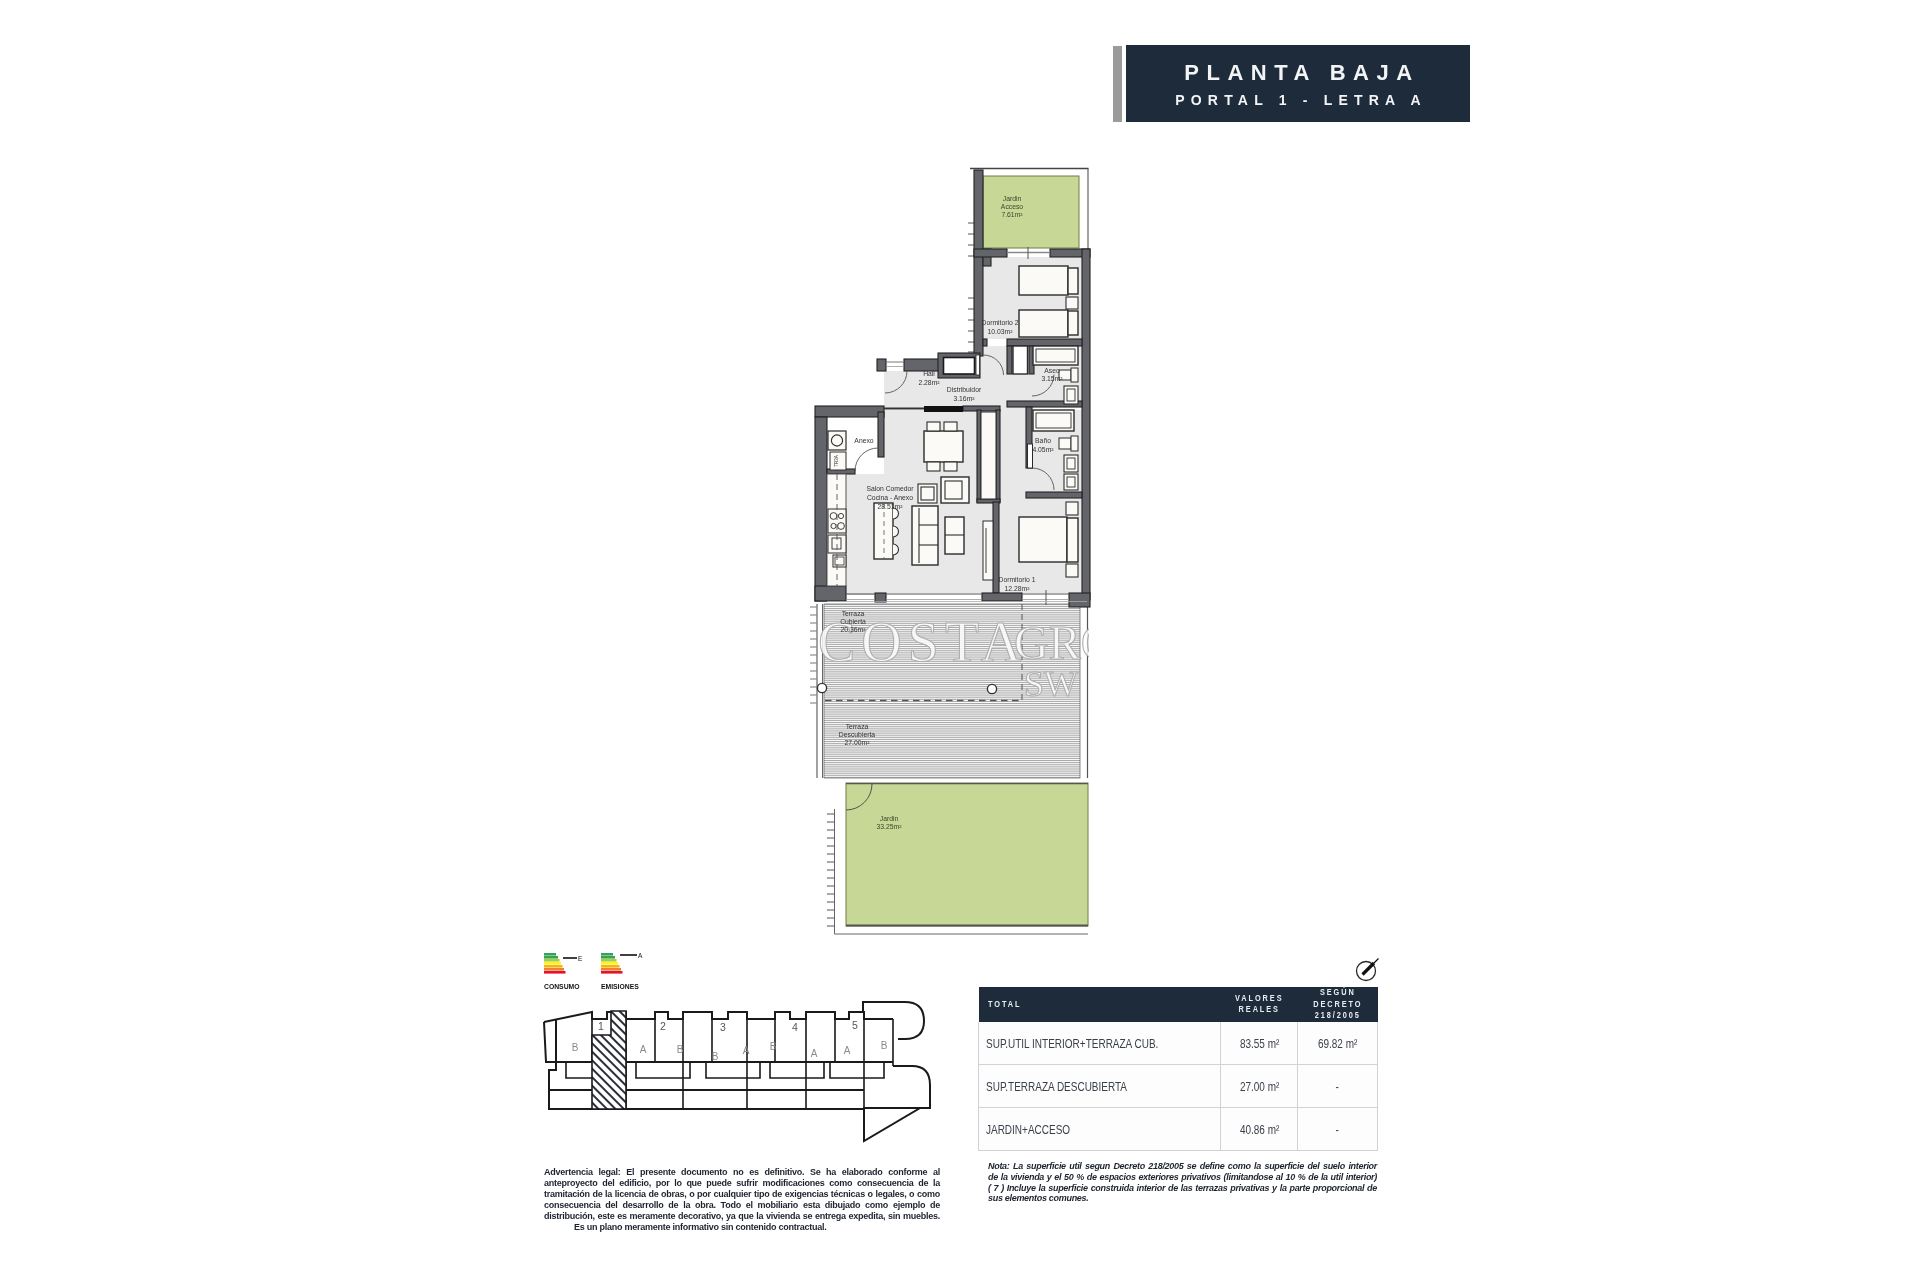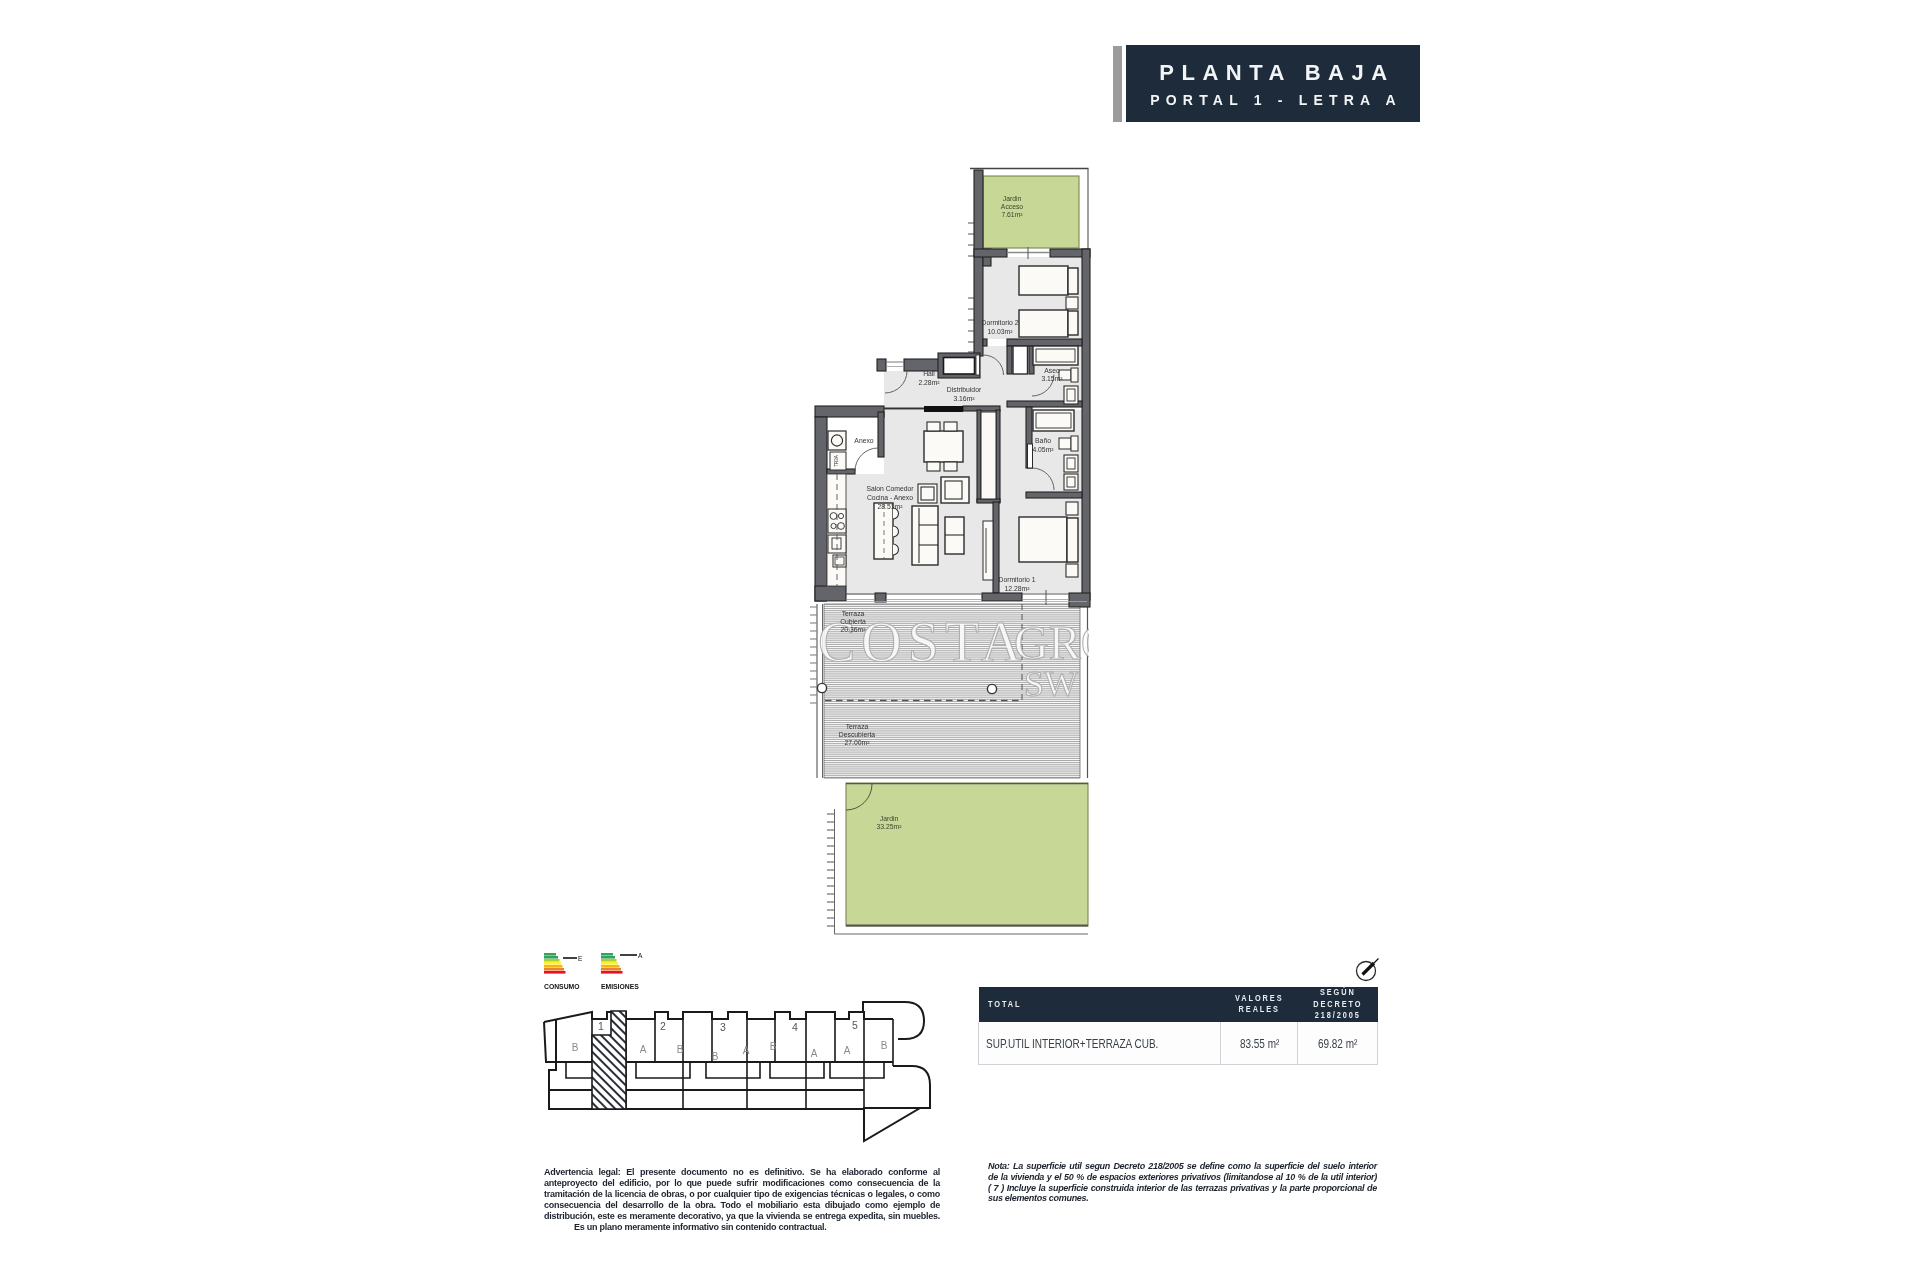--- a/index.html
+++ b/index.html
@@ -5,21 +5,21 @@
   html,body{margin:0;padding:0;}
   body{width:1920px;height:1280px;background:#ffffff;position:relative;
        font-family:"Liberation Sans", sans-serif;overflow:hidden;}
   .abs{position:absolute;}
 </style>
 </head>
 <body>
 
 <div class="abs" style="left:1113px;top:46px;width:9px;height:76px;background:#9b9b9b;"></div>
 
-<div class="abs" style="left:1126px;top:45px;width:294px;height:77px;background:#1d2b3a;color:#f2f4f6;text-align:center;">
+<div class="abs" style="left:1126px;top:45px;width:344px;height:77px;background:#1d2b3a;color:#f2f4f6;text-align:center;">
   <div style="font-size:22px;font-weight:bold;letter-spacing:7.5px;margin-top:15px;text-indent:8px;">PLANTA BAJA</div>
   <div style="font-size:14px;font-weight:bold;letter-spacing:6.2px;margin-top:6px;text-indent:6px;">PORTAL 1 - LETRA A</div>
 </div>
 
 <svg class="abs" style="left:0;top:0" width="1920" height="1280" viewBox="0 0 1920 1280">
   <defs>
     <pattern id="hatchH" width="4" height="1.9" patternUnits="userSpaceOnUse">
       <rect width="4" height="1.9" fill="#fbfbfb"></rect>
       <rect y="0" width="4" height="0.7" fill="#8a8a8a"></rect>
     </pattern>
@@ -465,20 +465,30 @@
         <tr style="background:#1d2b3a;color:#e8edf2;">
       <th style="height:33px;font-weight:bold;text-align:left;"><span class="hx" style="transform-origin:left center;">TOTAL</span></th>
       <th style="font-weight:bold;"><span class="hx">VALORES<br>REALES</span></th>
       <th style="font-weight:bold;"><span class="hx">SEGÚN<br>DECRETO<br>218/2005</span></th>
     </tr>
     <tr>
       <td class="tl"><span class="cx" style="transform-origin:left center;">SUP.UTIL INTERIOR+TERRAZA CUB.</span></td>
       <td class="tc"><span class="cx">83.55 m²</span></td>
           <td class="tc"><span class="cx">69.82 m²</span></td>
     </tr>
+    <tr>
+      <td class="tl"><span class="cx" style="transform-origin:left center;">SUP.TERRAZA DESCUBIERTA</span></td>
+      <td class="tc"><span class="cx">27.00 m²</span></td>
+          <td class="tc"><span class="cx">-</span></td>
+    </tr>
+    <tr>
+      <td class="tl"><span class="cx" style="transform-origin:left center;">JARDIN+ACCESO</span></td>
+      <td class="tc"><span class="cx">40.86 m²</span></td>
+          <td class="tc"><span class="cx">-</span></td>
+    </tr>
   </tbody>
     </table>
 </div>
 <style>
   .tl{border:1px solid #cfd3d8;border-top:none;height:27px;padding:0 0 0 7px;background:#fdfdfd;margin-left:32px;}
   .tc{border:1px solid #cfd3d8;border-top:none;text-align:center;background:#fdfdfd;padding:12px;}
   .cx{display:inline-block;transform:scaleX(0.74);font-size:13.5px;color:#3a4049;white-space:nowrap;}
   .hx{display:inline-block;transform:scaleX(0.80);font-size:9.2px;letter-spacing:2.4px;line-height:11.5px;text-align:center;}
   th .hx{vertical-align:middle;}
   th{padding:0;} th:first-child{padding-left:9px;}

